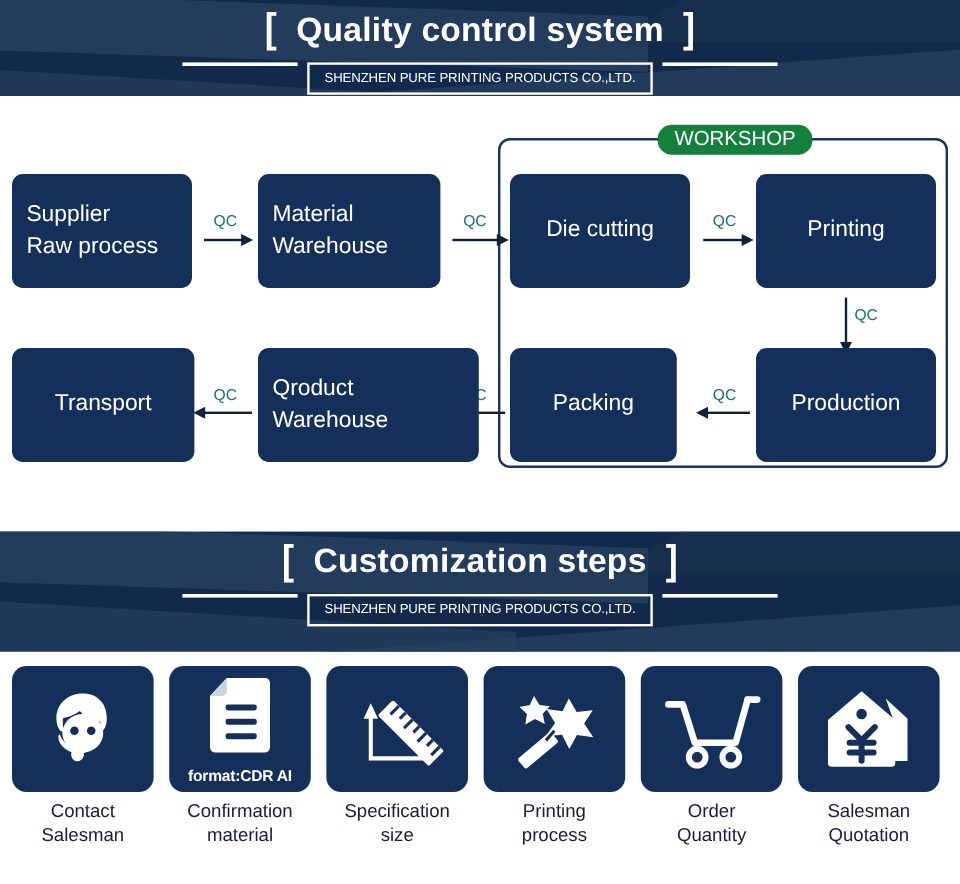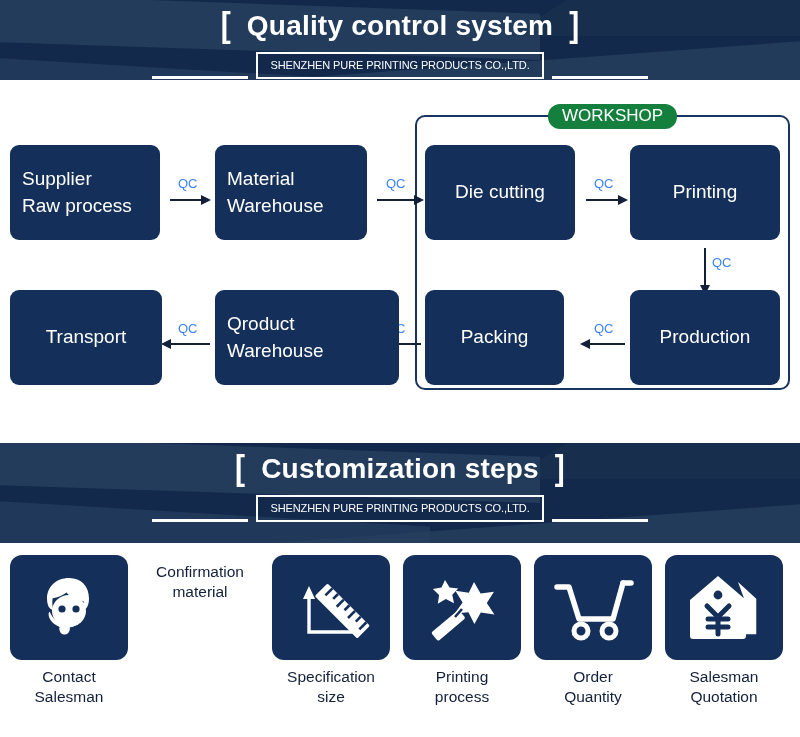--- a/index.html
+++ b/index.html
@@ -76,21 +76,21 @@
     transform: scaleY(1.15);
   }
   .banner-title .bracket.left { margin-right: 16px; }
   .banner-title .bracket.right { margin-left: 16px; }
 
   .banner-sub-wrap {
     position: absolute;
     left: 0; right: 0;
     top: 52px;
     display: flex;
-    align-items: flex-end;
+    align-items: flex-start;
     justify-content: center;
     z-index: 3;
   }
   .rule {
     width: 96px;
     height: 3px;
     background: #ffffff;
   }
   .rule.left { margin-right: 8px; }
   .rule.right { margin-left: 8px; }
@@ -132,21 +132,21 @@
     font-family: "Liberation Sans", sans-serif;
   }
   .node.center {
     align-items: center;
     text-align: center;
   }
   .node .line { display: block; white-space: nowrap; }
 
   .qc {
     position: absolute;
-    color: #3b82f6;
+    color: #0f766e;
     font-size: 13px;
     font-family: "Liberation Sans", sans-serif;
     white-space: nowrap;
   }
   .arrow-h {
     position: absolute;
     height: 2px;
     background: #12203a;
   }
   .arrow-h::after {
@@ -376,20 +376,34 @@
         </svg>
       </div>
     </div>
     <div class="step-label">
       <span class="l">Contact</span>
       <span class="l">Salesman</span>
     </div>
   </div>
 
   <div class="step" style="left:141px;">
+    <div class="step-tile has-format">
+      <div class="step-icon-wrap">
+        <svg width="58" height="66" viewBox="0 0 58 66" aria-hidden="true">
+          <path d="M18 2 H50 A4 4 0 0 1 54 6 V60 A4 4 0 0 1 50 64 H8 A4 4 0 0 1 4 60 V17 Z" fill="#ffffff"></path>
+          <path d="M18 2 L4 17 H14 A4 4 0 0 0 18 13 Z" fill="#c9d3e0"></path>
+          <g fill="#14305a">
+            <rect x="17" y="24" width="26" height="5" rx="2"></rect>
+            <rect x="17" y="36" width="26" height="5" rx="2"></rect>
+            <rect x="17" y="48" width="26" height="5" rx="2"></rect>
+          </g>
+        </svg>
+      </div>
+      <div class="format-text">format:CDR AI</div>
+    </div>
     <div class="step-label">
       <span class="l">Confirmation</span>
       <span class="l">material</span>
     </div>
   </div>
 
   <div class="step" style="left:272px;">
     <div class="step-tile">
       <div class="step-icon-wrap">
         <svg width="80" height="80" viewBox="0 0 80 80" aria-hidden="true">

